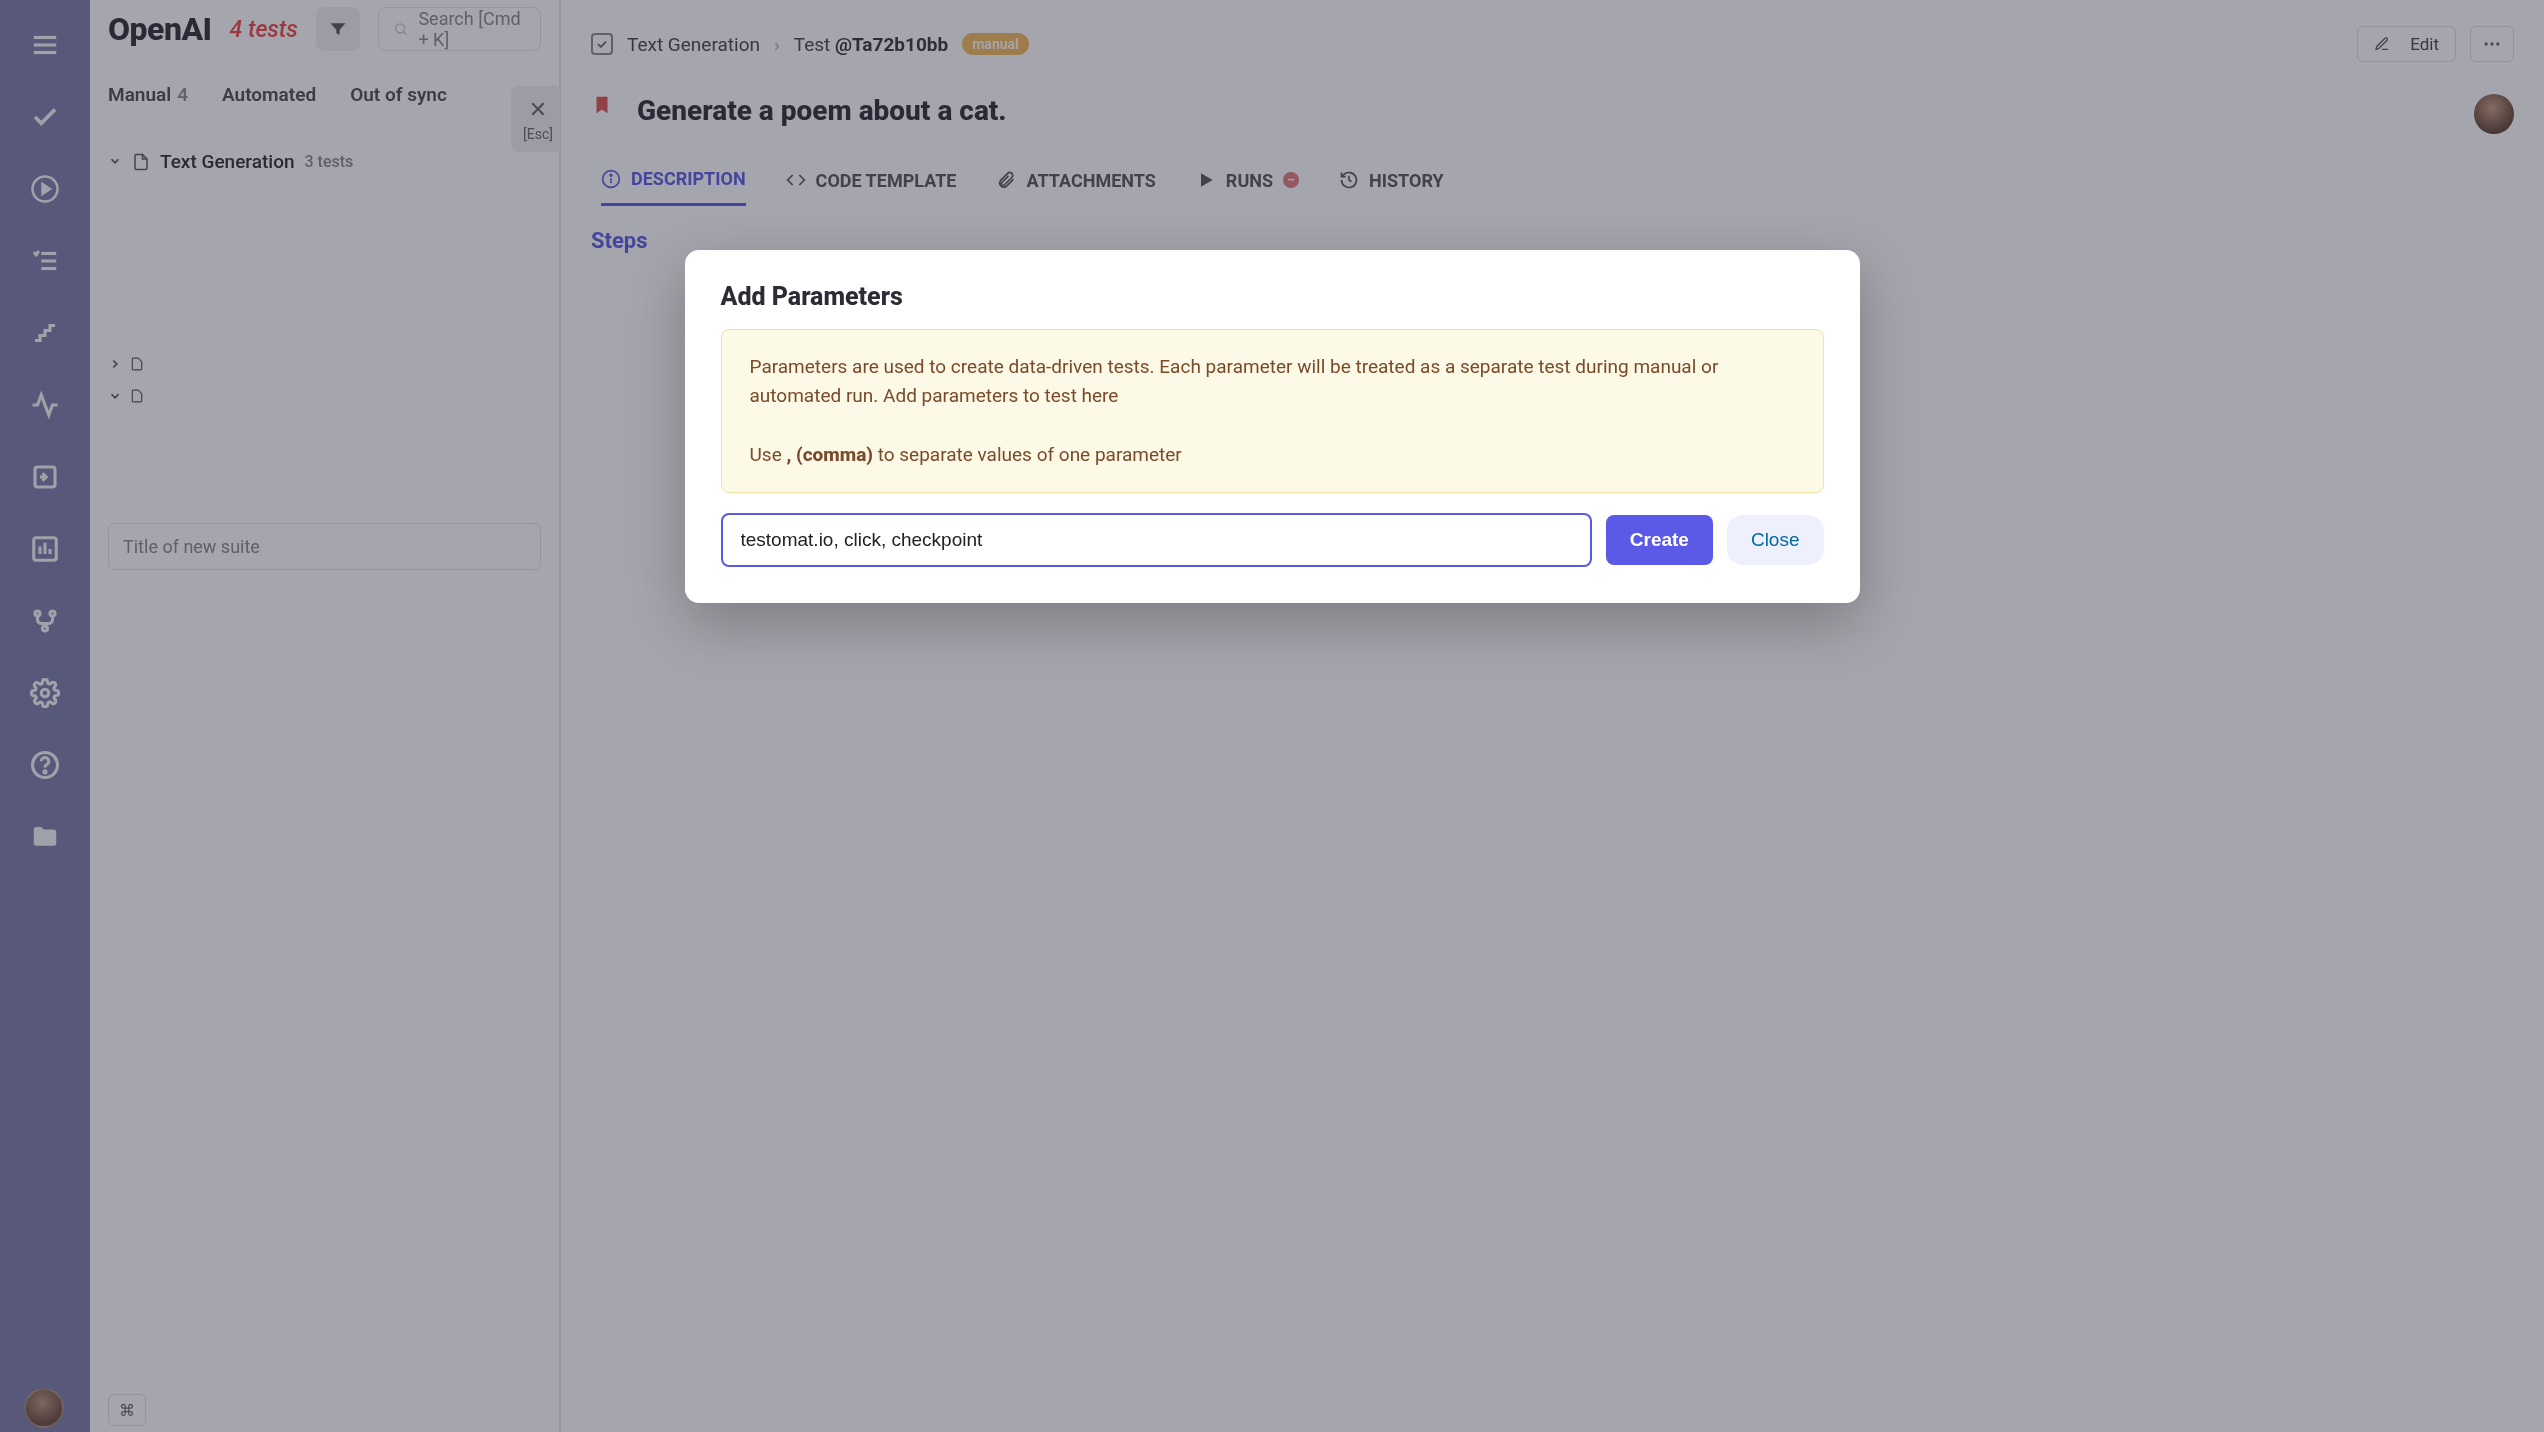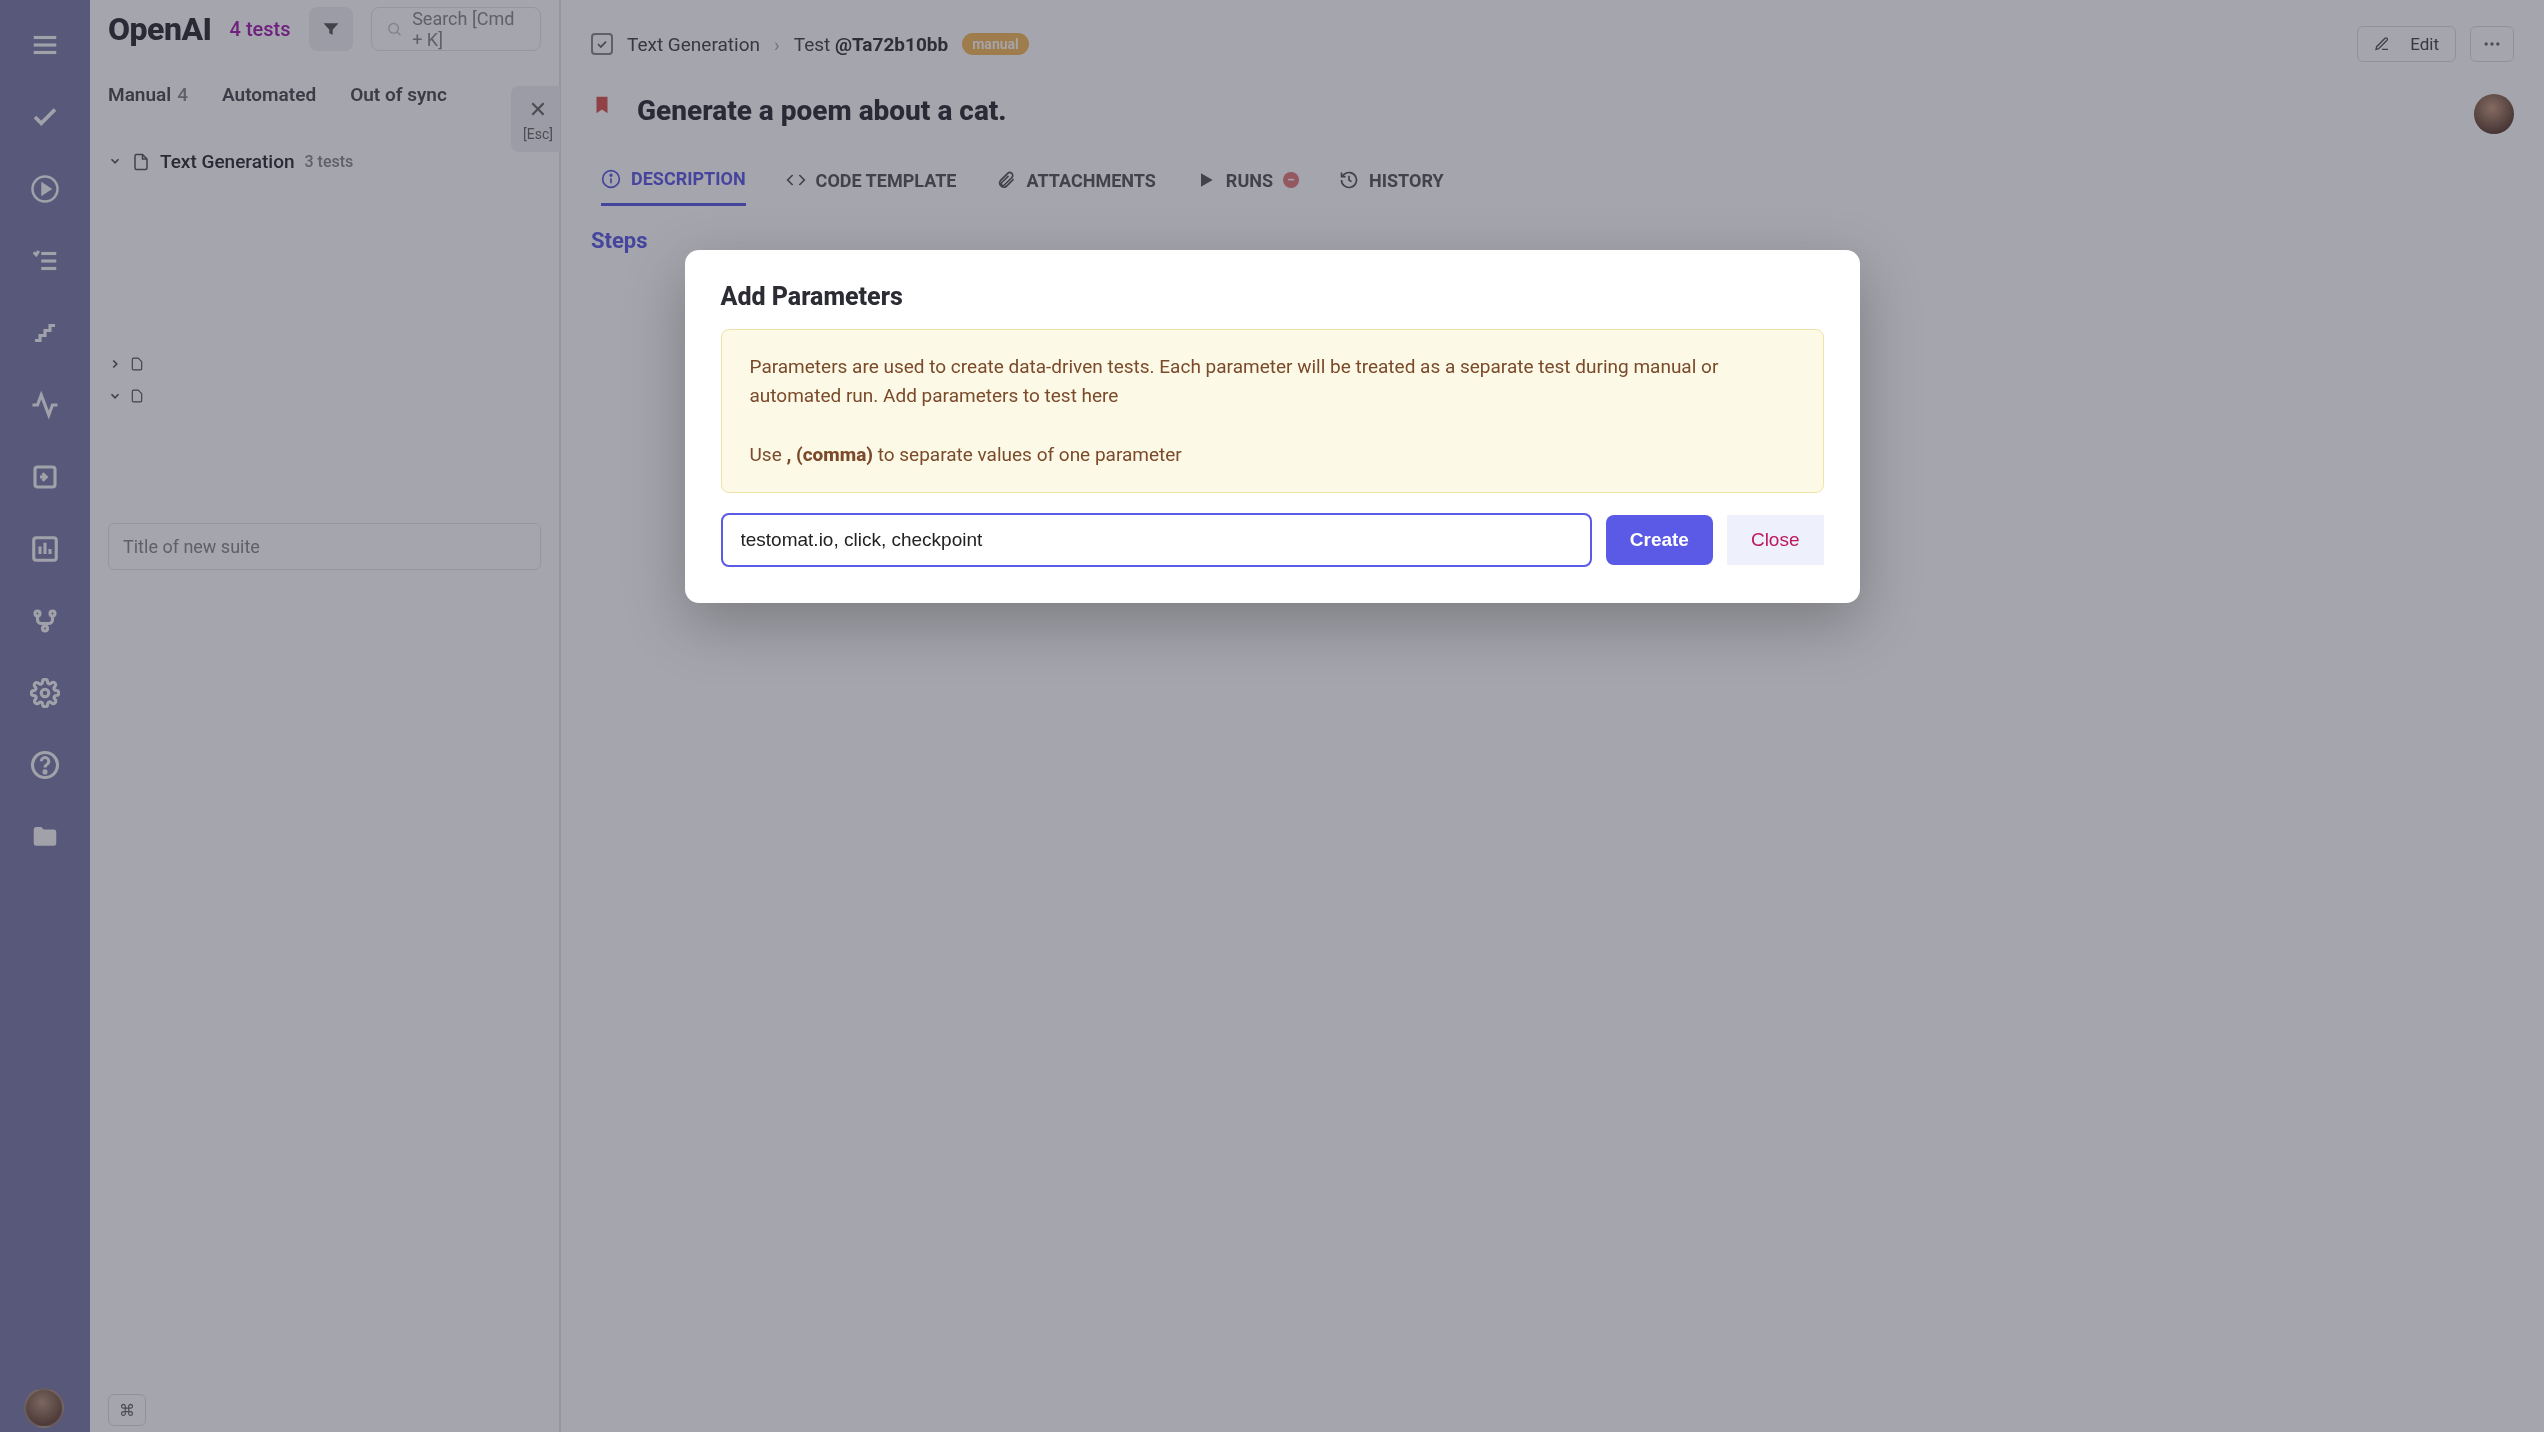--- a/index.html
+++ b/index.html
@@ -16,21 +16,21 @@
   .sidebar .avatar-small { position: absolute; bottom: 4px; left: 24px; width: 40px; height: 40px; border-radius: 50%; background: radial-gradient(circle at 45% 35%, #b8967a 0%, #6b4a3a 70%); border:2px solid rgba(255,255,255,0.3);}
   .sidebar svg { width: 30px; height: 30px; }
 
   
   .left-panel {
     position: absolute; left: 90px; top: 0; bottom: 0; width: 470px;
     background: #fff; border-right: 1px solid #e5e5ea; padding: 7px 18px 0 18px;
   }
   .left-header { display: flex; align-items: center; gap: 18px; }
   .project-title { font-size: 32px; font-weight: 800; color: #2c2c34; letter-spacing: -0.5px; }
-  .tests-count { font-size: 20px; color: #a21caf; font-weight: 500; }
+  .tests-count { font-size: 23px; color: #ef4444; font-weight: 500; font-style: italic; }
   .filter-btn { width: 44px; height: 44px; border-radius: 8px; background: #f0f0f5; display:flex; align-items:center; justify-content:center; color:#555; }
   .search-box { flex: 1; height: 44px; border: 1px solid #e5e5ea; border-radius: 8px; display:flex; align-items:center; padding: 0 14px; gap:10px; color:#888; font-size: 18px; }
   .search-box svg { width: 20px; height: 20px; opacity: 0.5; }
 
   .top-tabs { display:flex; gap: 34px; margin-top: 32px; font-size: 19px; color:#4a4a52; font-weight:600; }
   .top-tabs .tab { display:flex; align-items:center; gap:6px; cursor:pointer; }
   .top-tabs .count { color:#888; font-weight:500; }
 
   .suite-row { display:flex; align-items:center; gap:10px; margin-top: 44px; font-size: 19px; color:#2c2c34; font-weight:500;}
   .suite-row .chev { width:14px; display:inline-block; }
@@ -78,21 +78,21 @@
 
   
   .overlay { position:absolute; inset:0; background:rgba(40,40,60,0.42); display:flex; align-items:flex-start; justify-content:center; padding-top:250px;}
   .modal { width:1175px; background:#fff; border-radius:14px; padding:32px 36px 36px 36px; box-shadow:0 20px 60px rgba(0,0,0,0.25);}
   .modal-title { font-size:25px; font-weight:800; color:#2c2c34; margin-bottom:18px;}
   .info-box { background:#fdf9e7; border:1px solid #f0e3a8; border-radius:8px; padding:22px 28px; font-size:19px; color:#7a4a2a; line-height:1.55;}
   .info-box strong { font-weight:800;}
   .modal-actions { display:flex; gap:14px; margin-top:20px; align-items:center;}
   .param-input { flex:1; border:2px solid #5a5ae6; border-radius:8px; padding:14px 18px; font-size:19px; color:#222; outline:none;}
   .btn-create { background:#5a5ae6; color:#fff; border:none; border-radius:8px; padding:14px 24px; font-size:19px; font-weight:600; cursor:pointer;}
-  .btn-close { background:#eef0fb; color:#be185d; border:none; border-radius:0; padding:14px 24px; font-size:19px; font-weight:500; cursor:pointer;}
+  .btn-close { background:#eef0fb; color:#0369a1; border:none; border-radius:16px; padding:14px 24px; font-size:19px; font-weight:500; cursor:pointer;}
 
   .dim { filter: brightness(1); }
 </style>
 </head>
 <body>
 
 <div class="sidebar">
   <div class="icon">
       <svg viewBox="0 0 24 24" fill="none" stroke="currentColor" stroke-width="2.5">
         <line x1="3" y1="6" x2="21" y2="6"></line>

